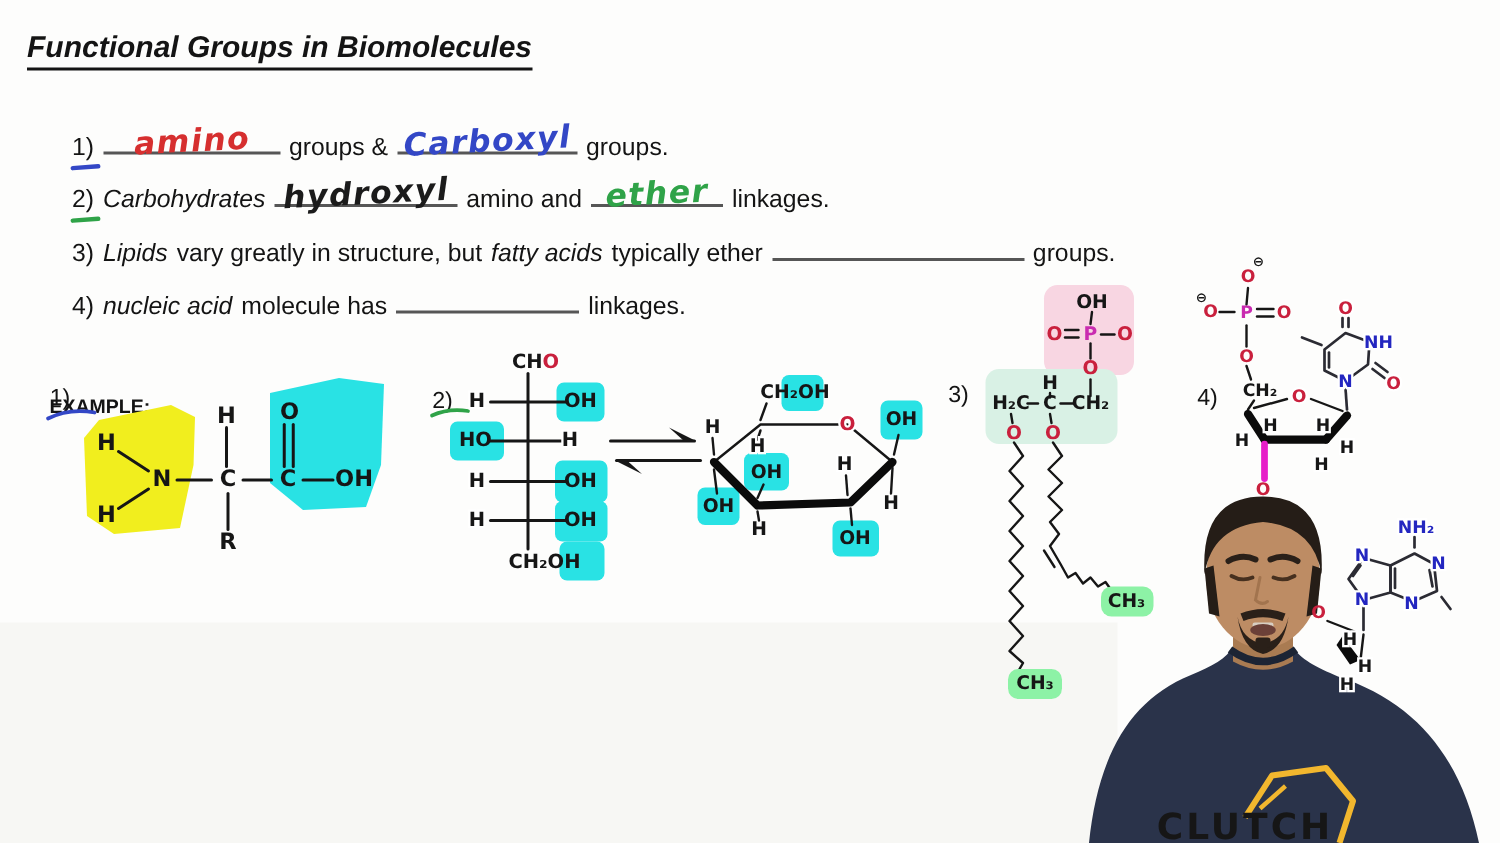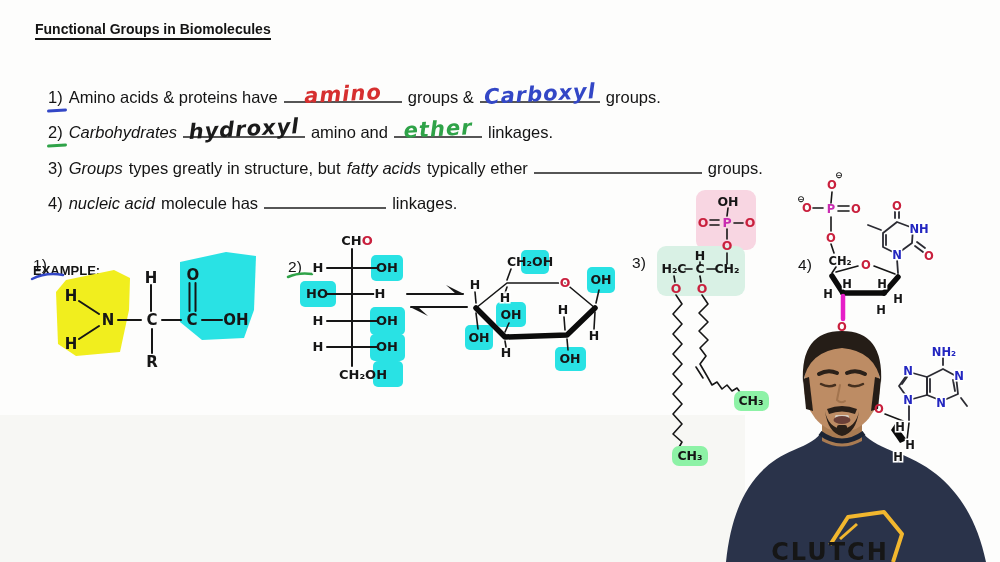--- a/index.html
+++ b/index.html
@@ -1,20 +1,20 @@
 <!DOCTYPE html>
 <html><head>
 <meta charset="utf-8">
 <style>
   html,body{margin:0;padding:0;background:#ffffff;}
   .canvas{position:relative;width:1000px;height:562px;background:#fdfdfc;overflow:hidden;
           font-family:"Liberation Sans",sans-serif;color:#141414;}
   .bglow{position:absolute;left:0;top:415px;width:745px;height:147px;background:#f7f7f4;}
   .txt{position:absolute;white-space:nowrap;}
-  .title{left:35px;top:21px;font-size:14px;font-weight:bold;border-bottom:2.5px solid #141414;padding-bottom:1px;}
+  .title{left:18px;top:21px;font-size:20px;font-weight:bold;border-bottom:2.5px solid #141414;padding-bottom:1px;font-style:italic;}
   .bullet{left:30px;top:50px;font-size:16px;}
   .ex{left:33px;top:231px;font-size:13px;font-weight:bold;margin-top:32px;}
   .fl{position:absolute;display:flex;align-items:baseline;gap:6px;font-size:16.5px;white-space:nowrap;}
   .fl1{left:48px;top:86px}.fl2{left:48px;top:121px}.fl3{left:48px;top:157px}.fl4{left:48px;top:192px}
   .it{font-style:italic;}
   .blank{display:inline-block;position:relative;border-bottom:2px solid #565656;height:15px;}
   .b118{width:118px}.b120{width:120px}.b122{width:122px}.b88{width:88px}.b168{width:168px}
   .hw{position:absolute;left:50%;bottom:-5px;transform:translateX(-50%) rotate(-3deg);
       font-family:"DejaVu Sans",sans-serif;font-style:italic;font-weight:bold;font-size:21px;letter-spacing:1px;}
   .hw-red{color:#d62f2f}.hw-blue{color:#3347c6}.hw-grn{color:#2fa348}.hw-blk{color:#1b1b1b}
@@ -59,21 +59,20 @@
     <path d="M130,108 Q152,124 174,108" stroke="#1c2434" stroke-width="5" fill="none"></path>
     <polyline points="140,220 158,192 194,187 212,209 203,237" fill="none" stroke-width="4" stroke-linejoin="round" stroke="#f2b72e"></polyline>
     <path d="M150,214 L167,199" fill="none" stroke-width="3" stroke="#f2b72e"></path>
     <text x="140" y="228" style="font-size:24px;letter-spacing:2px" fill="#f2b72e">CLUTCH</text>
   </svg>
 
   <div class="txt title">Functional Groups in Biomolecules</div>
 
   <div class="fl fl1">
     <span class="num nu-blue">1)</span>
-    <span>Amino acids &amp; proteins have</span>
     <span class="blank b118">
         <span class="hw hw-red">amino</span>
       </span>
     <span>groups &amp;</span>
     <span class="blank b120">
         <span class="hw hw-blue">Carboxyl</span>
       </span>
     <span>groups.</span>
   </div>
 
@@ -85,22 +84,22 @@
       </span>
     <span>amino and</span>
     <span class="blank b88">
         <span class="hw hw-grn">ether</span>
       </span>
     <span>linkages.</span>
   </div>
 
   <div class="fl fl3">
     <span class="num">3)</span>
-    <span class="it">Groups</span>
-    <span>types greatly in structure, but</span>
+    <span class="it">Lipids</span>
+    <span>vary greatly in structure, but</span>
     <span class="it">fatty acids</span>
     <span>typically ether</span>
     <span class="blank b168"></span>
     <span>groups.</span>
   </div>
 
   <div class="fl fl4">
     <span class="num">4)</span>
     <span class="it">nucleic acid</span>
     <span>molecule has</span>

